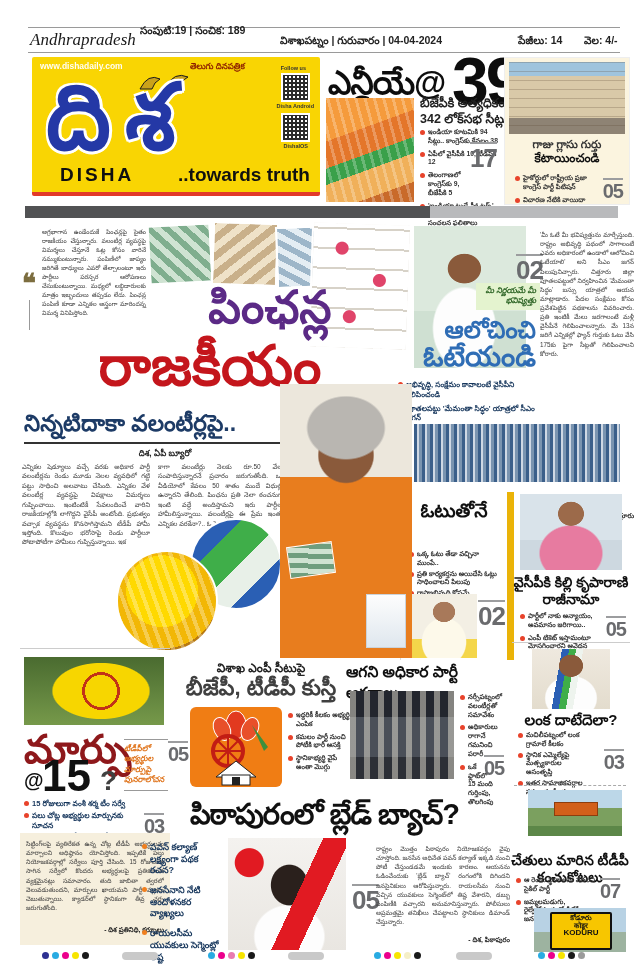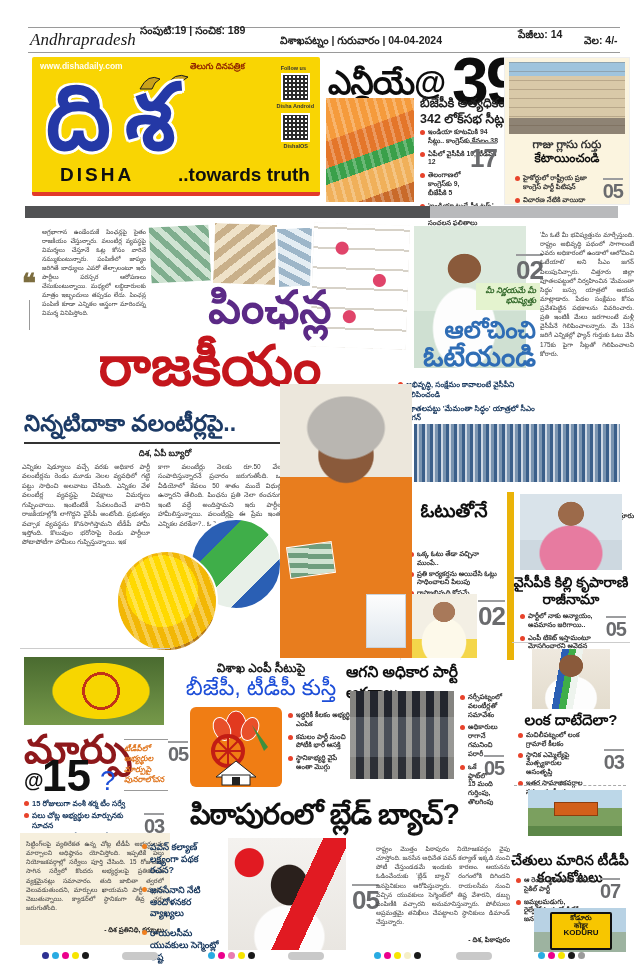--- a/index.html
+++ b/index.html
@@ -46,40 +46,40 @@
   .h-pin{font-size:46px;font-weight:800;color:#5b2a86;line-height:1;}
   .h-raj{font-size:56px;font-weight:800;color:#c4161c;line-height:1;}
   .h-vol{font-size:23px;font-weight:800;color:#1d3b66;}
   .byline{font-size:8.5px;font-weight:bold;color:#222;}
   .body-sm{font-size:6.5px;line-height:1.45;color:#3c3c3c;}
   .h-vote{font-size:24px;font-weight:800;color:#2f6db5;line-height:1.15;}
   .h-vote2{font-size:28px;font-weight:800;color:#2f6db5;line-height:1.1;}
   .tagline-box{background:#e4f3cf;color:#2f6627;font-size:8px;font-style:italic;font-weight:800;
       text-align:right;padding:3px 4px;line-height:1.3;}
   .h-sec{font-weight:800;color:#101010;}
-  .h-red{font-weight:400;color:#1d4ed8;}
+  .h-red{font-weight:700;color:#404040;}
   .h-maroon{font-weight:800;color:#8e181b;}
   .cream{background:#f6efdd;}
   .card{background:#fbf4df;}
   .dash{border-top:1px dashed #aaa;}
   
   .marks{display:flex;gap:3px;align-items:center;}
   .mk{width:7px;height:7px;border-radius:50%;}
   .pill{width:36px;height:8px;border-radius:4px;background:#c9c9c9;}
 </style>
 </head>
 <body>
 
 <div id="page">
 
   <div class="abs topline" style="left:28px;top:27px;width:592px;"></div>
   <div class="abs edition" style="left:30px;top:30px;">Andhrapradesh</div>
   <div class="abs meta" style="left:140px;top:24px;">సంపుటి:19 | సంచిక: 189</div>
   <div class="abs meta" style="left:280px;top:34px;">విశాఖపట్నం |  గురువారం  | 04-04-2024</div>
-  <div class="abs meta" style="left:518px;top:28px;">పేజీలు: 14</div>
+  <div class="abs meta" style="left:518px;top:34px;">పేజీలు: 14</div>
   <div class="abs meta" style="left:584px;top:34px;">వెల: 4/-</div>
   <div class="abs topline" style="left:28px;top:52px;width:592px;"></div>
 
   <div id="masthead" class="abs" style="left:32px;top:57px;width:288px;height:135px;">
     <div class="abs mh-url" style="left:8px;top:4px;">www.dishadaily.com</div>
     <div class="abs mh-tag" style="left:158px;top:4px;">తెలుగు దినపత్రిక</div>
     <svg class="abs" style="left:100px;top:12px;" width="66" height="26" viewBox="0 0 66 26">
       <path d="M8 20 Q16 4 28 10 Q22 13 20 20 Z" fill="#caa21a" stroke="#1a1a1a" stroke-width="1"></path>
       <path d="M34 18 Q42 2 56 8 Q49 12 47 19 Z" fill="#caa21a" stroke="#1a1a1a" stroke-width="1"></path>
     </svg>

